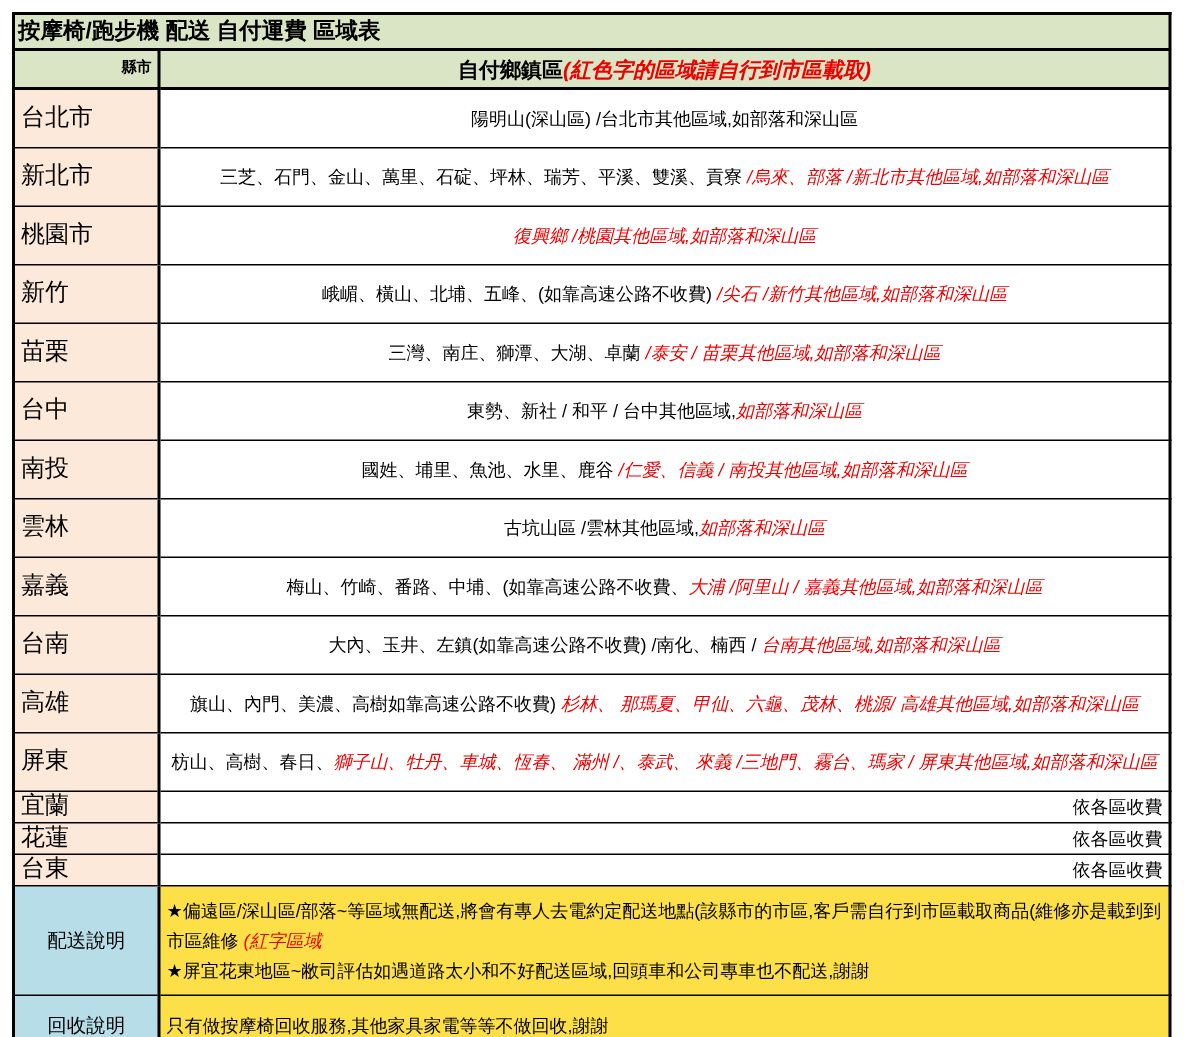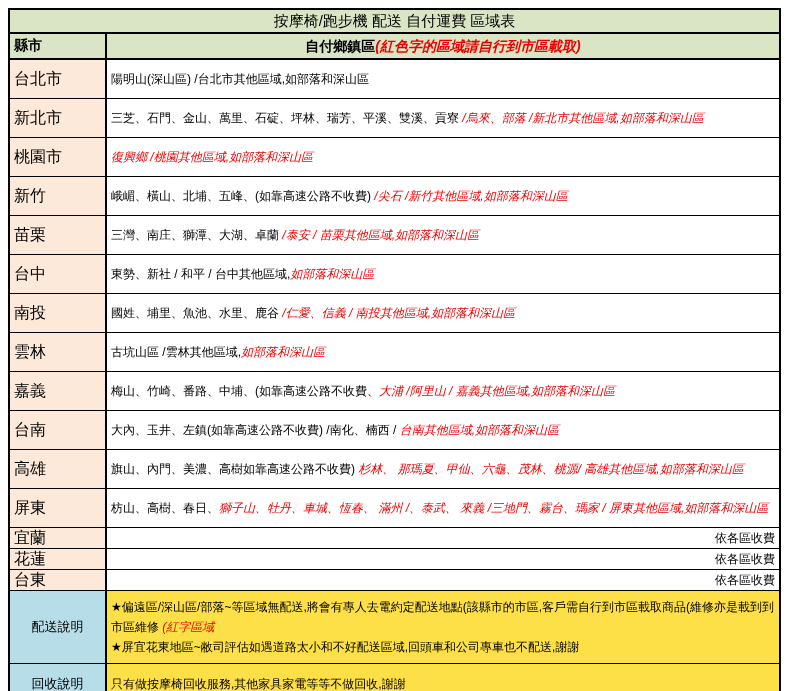--- a/index.html
+++ b/index.html
@@ -4,27 +4,27 @@
 <style>
   :root{
     --green:#d9e5c4; --peach:#fde9d9; --blue:#b7dee8; --red:#ee0000; --line:#000;
   }
   html,body{margin:0;padding:0;background:#fff;}
   body{font-family:"Liberation Sans","DejaVu Sans",sans-serif;color:#000;}
   .wrap{padding:8px 0 3px 8px;}
   table{border-collapse:collapse;table-layout:fixed;width:773px;border:2px solid var(--line);}
   td{border:1px solid var(--line);padding:1px 4px;vertical-align:middle;font-size:12px;line-height:18px;word-break:break-all;}
   col.c1{width:97px;}
-  .title-cell{background:var(--green);font-weight:normal;font-size:15px;text-align:center;height:20px;border-bottom:2px solid var(--line);padding:1px 2px;}
-  .hdr-county{background:var(--green);font-weight:bold;font-size:14px;text-align:left;height:22px;border-right:2px solid var(--line);border-bottom:2px solid var(--line);font-family:Liberation Serif, serif;}
+  .title-cell{background:var(--green);font-weight:bold;font-size:15px;height:20px;border-bottom:2px solid var(--line);padding:1px 2px;}
+  .hdr-county{background:var(--green);font-weight:bold;font-size:10px;text-align:right;height:22px;border-right:2px solid var(--line);border-bottom:2px solid var(--line);font-family:Liberation Serif, serif;}
   .hdr-region{background:var(--green);font-weight:bold;font-size:14px;text-align:center;height:22px;border-bottom:2px solid var(--line);}
   .county{background:var(--peach);text-align:left;font-size:16px;border-right:2px solid var(--line);}
   tr.row-normal td{height:36px;}
   tr.row-short td{height:15px;}
-  .content{background:#fff;text-align:left;}
+  .content{background:#fff;text-align:center;}
   .content.center{text-align:right;}
   .red{color:var(--red);font-style:italic;}
   .note-label{background:var(--blue);text-align:center;font-size:13px;border-right:2px solid var(--line);}
   tr.note-row-0 td{height:70px;}
   tr.note-row-1 td{height:38px;}
   .note-content{background:#fde047;}
   .note-content div{line-height:20px;}
 </style>
 </head>
 <body>

